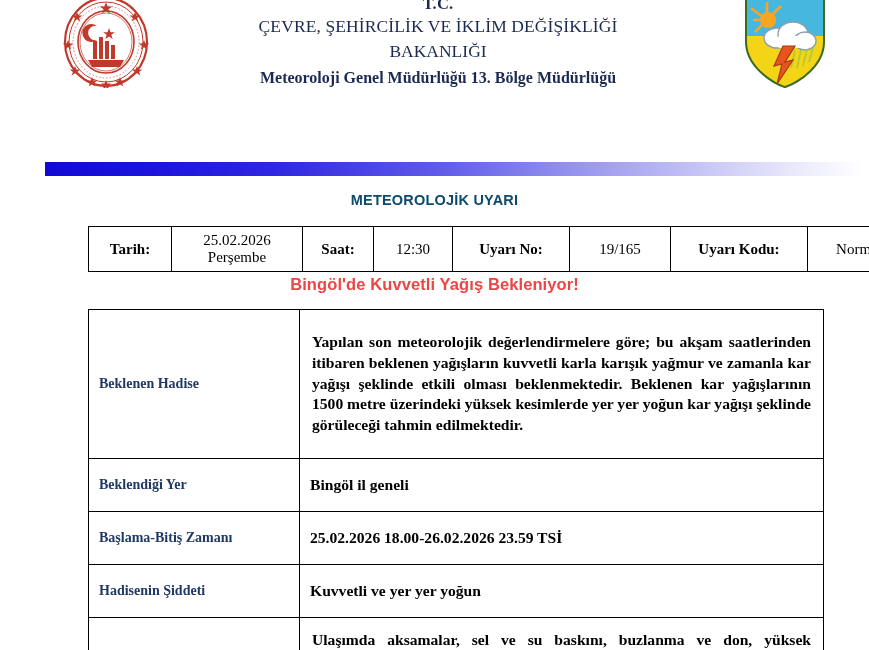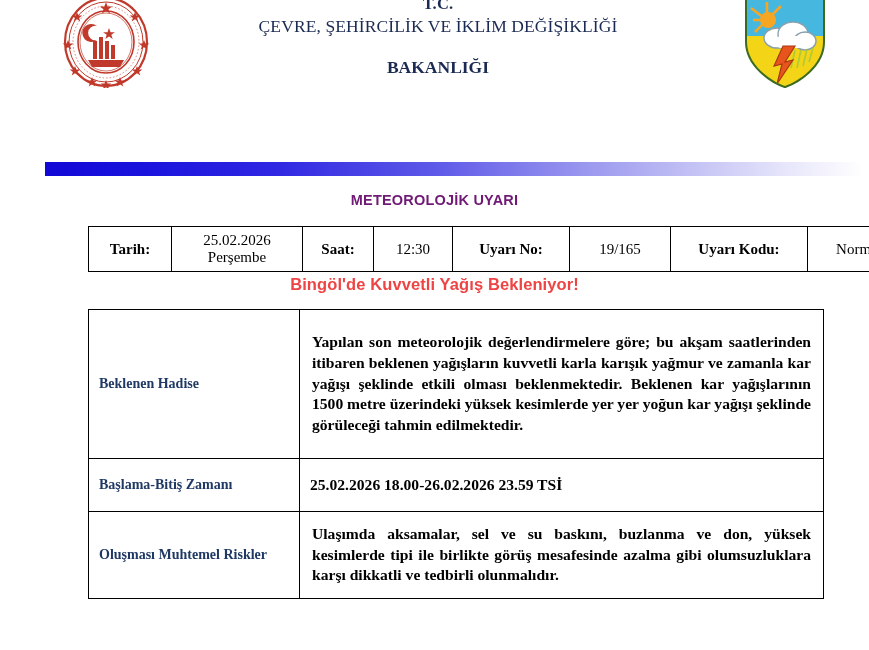--- a/index.html
+++ b/index.html
@@ -53,22 +53,22 @@
     letter-spacing: .2px;
   }
   .hline-2 {
     font-size: 17.5px;
     font-weight: normal;
     letter-spacing: .1px;
     margin-top: 2px;
   }
   .hline-3 {
     font-size: 17.5px;
-    font-weight: bold;
-    margin-top: 19px;
+    font-weight: normal;
+    margin-top: 3px;
   }
   .hline-4 {
     font-size: 16px;
     font-weight: bold;
     margin-top: 5px;
   }
 
   
   .blue-bar {
     position: absolute;
@@ -90,21 +90,21 @@
   
   .section-title {
     position: absolute;
     left: 0;
     top: 192px;
     width: 869px;
     text-align: center;
     font-family: "Liberation Sans", "DejaVu Sans", sans-serif;
     font-size: 14.5px;
     font-weight: bold;
-    color: #701a75;
+    color: #0c4a6e;
     letter-spacing: .2px;
   }
 
   
   .info-table {
     position: absolute;
     left: 88px;
     top: 226px;
     width: 718px;
     border-collapse: collapse;
@@ -231,20 +231,21 @@
       <g fill="none" stroke="#c0392b" stroke-width=".6" stroke-dasharray="1.6 1.9">
         <ellipse cx="58" cy="46" rx="33" ry="36"></ellipse>
       </g>
     </svg>
   </div>
 
   <div class="header-text">
     <div class="hline-1">T.C.</div>
     <div class="hline-2">ÇEVRE, ŞEHİRCİLİK VE İKLİM DEĞİŞİKLİĞİ</div>
     <div class="hline-3">BAKANLIĞI</div>
+    <div class="hline-4">Meteoroloji Genel Müdürlüğü 13. Bölge Müdürlüğü</div>
   </div>
 
   <div class="logo-right">
     <svg viewBox="0 0 96 104" width="96" height="104" aria-hidden="true">
       <defs>
         <clipPath id="shieldClip">
           <path d="M10 4h76v52c0 24-26 40-38 44C36 96 10 80 10 56z"></path>
         </clipPath>
       </defs>
       <path d="M10 4h76v52c0 24-26 40-38 44C36 96 10 80 10 56z" fill="#f3d417" stroke="#3b6b1f" stroke-width="4"></path>
@@ -307,23 +308,31 @@
 </table>
 
 <div class="red-headline">Bingöl'de Kuvvetli Yağış Bekleniyor!</div>
 
 <table class="main-table">
   <tbody>
     <tr class="row-hadise">
       <td class="k">Beklenen Hadise</td>
       <td class="v">Yapılan son meteorolojik değerlendirmelere göre; bu akşam saatlerinden itibaren beklenen yağışların kuvvetli karla karışık yağmur ve zamanla kar yağışı şeklinde etkili olması beklenmektedir. Beklenen kar yağışlarının 1500 metre üzerindeki yüksek kesimlerde yer yer yoğun  kar yağışı şeklinde görüleceği tahmin edilmektedir.</td>
     </tr>
+    <tr class="row-yer">
+      <td class="k">Beklendiği Yer</td>
+      <td class="v nojust">Bingöl il geneli</td>
+    </tr>
     <tr class="row-zaman">
       <td class="k">Başlama-Bitiş Zamanı</td>
       <td class="v nojust">25.02.2026 18.00-26.02.2026 23.59 TSİ</td>
     </tr>
+    <tr class="row-siddet">
+      <td class="k">Hadisenin Şiddeti</td>
+      <td class="v nojust">Kuvvetli ve yer yer yoğun</td>
+    </tr>
     <tr class="row-riskler">
       <td class="k">Oluşması Muhtemel Riskler</td>
       <td class="v">Ulaşımda aksamalar, sel ve su baskını, buzlanma ve don, yüksek kesimlerde tipi ile birlikte görüş mesafesinde azalma gibi olumsuzluklara karşı dikkatli ve tedbirli olunmalıdır.</td>
     </tr>
 
   </tbody>
 </table>
 
 </body></html>

